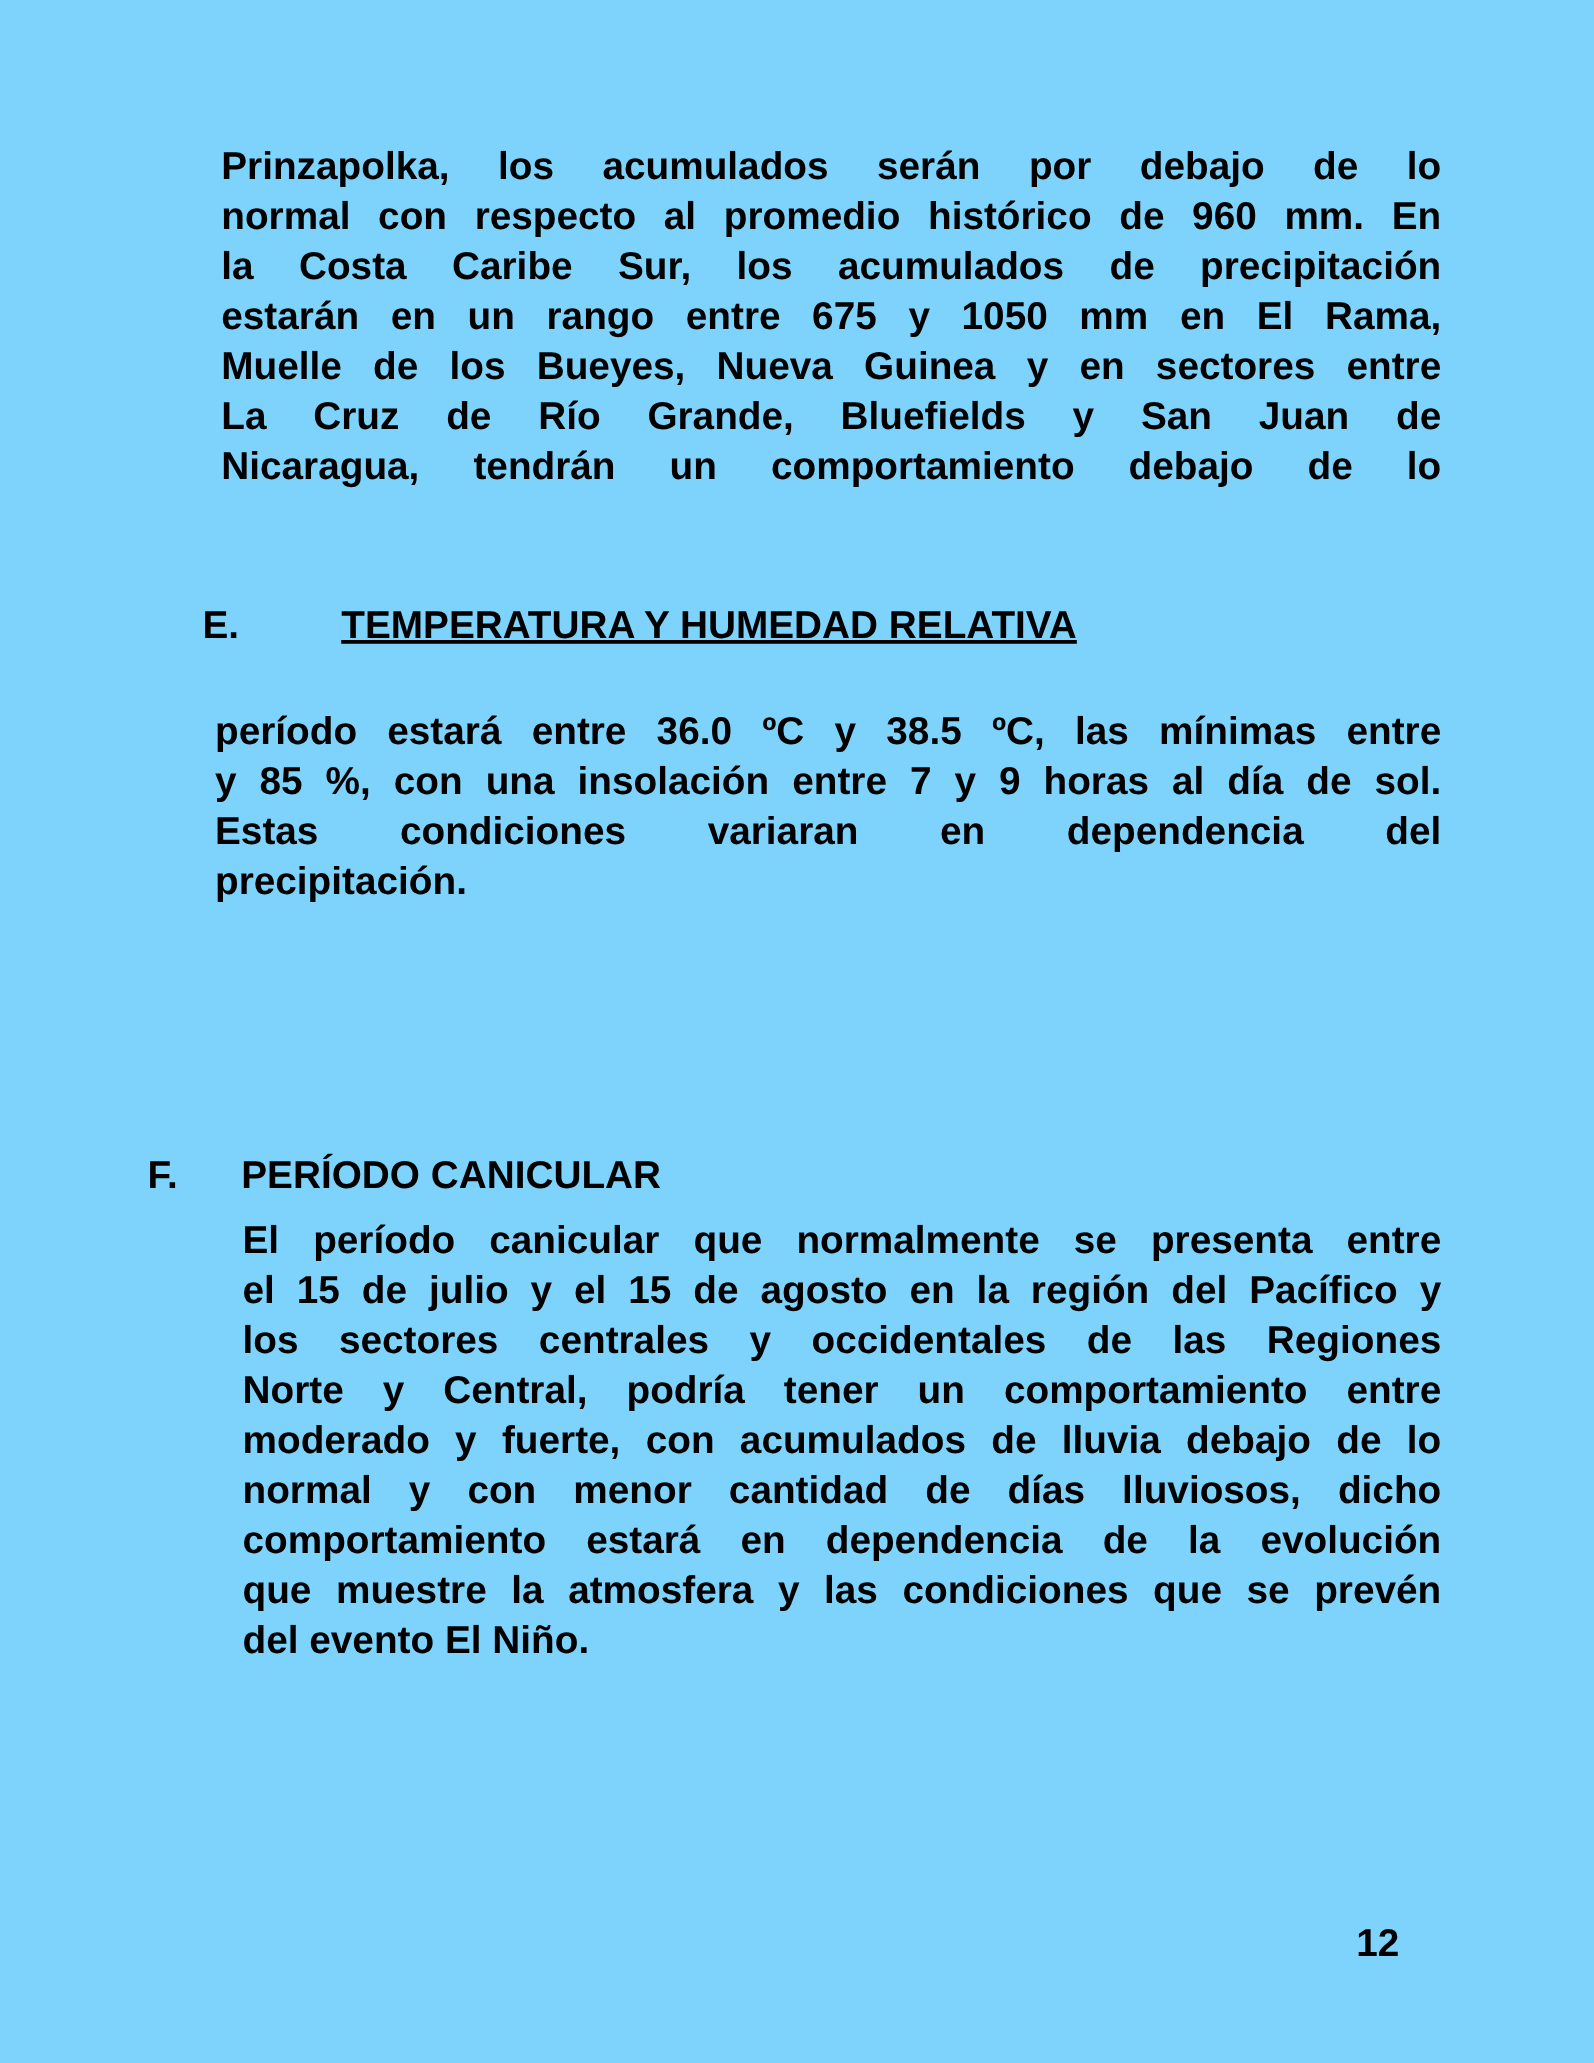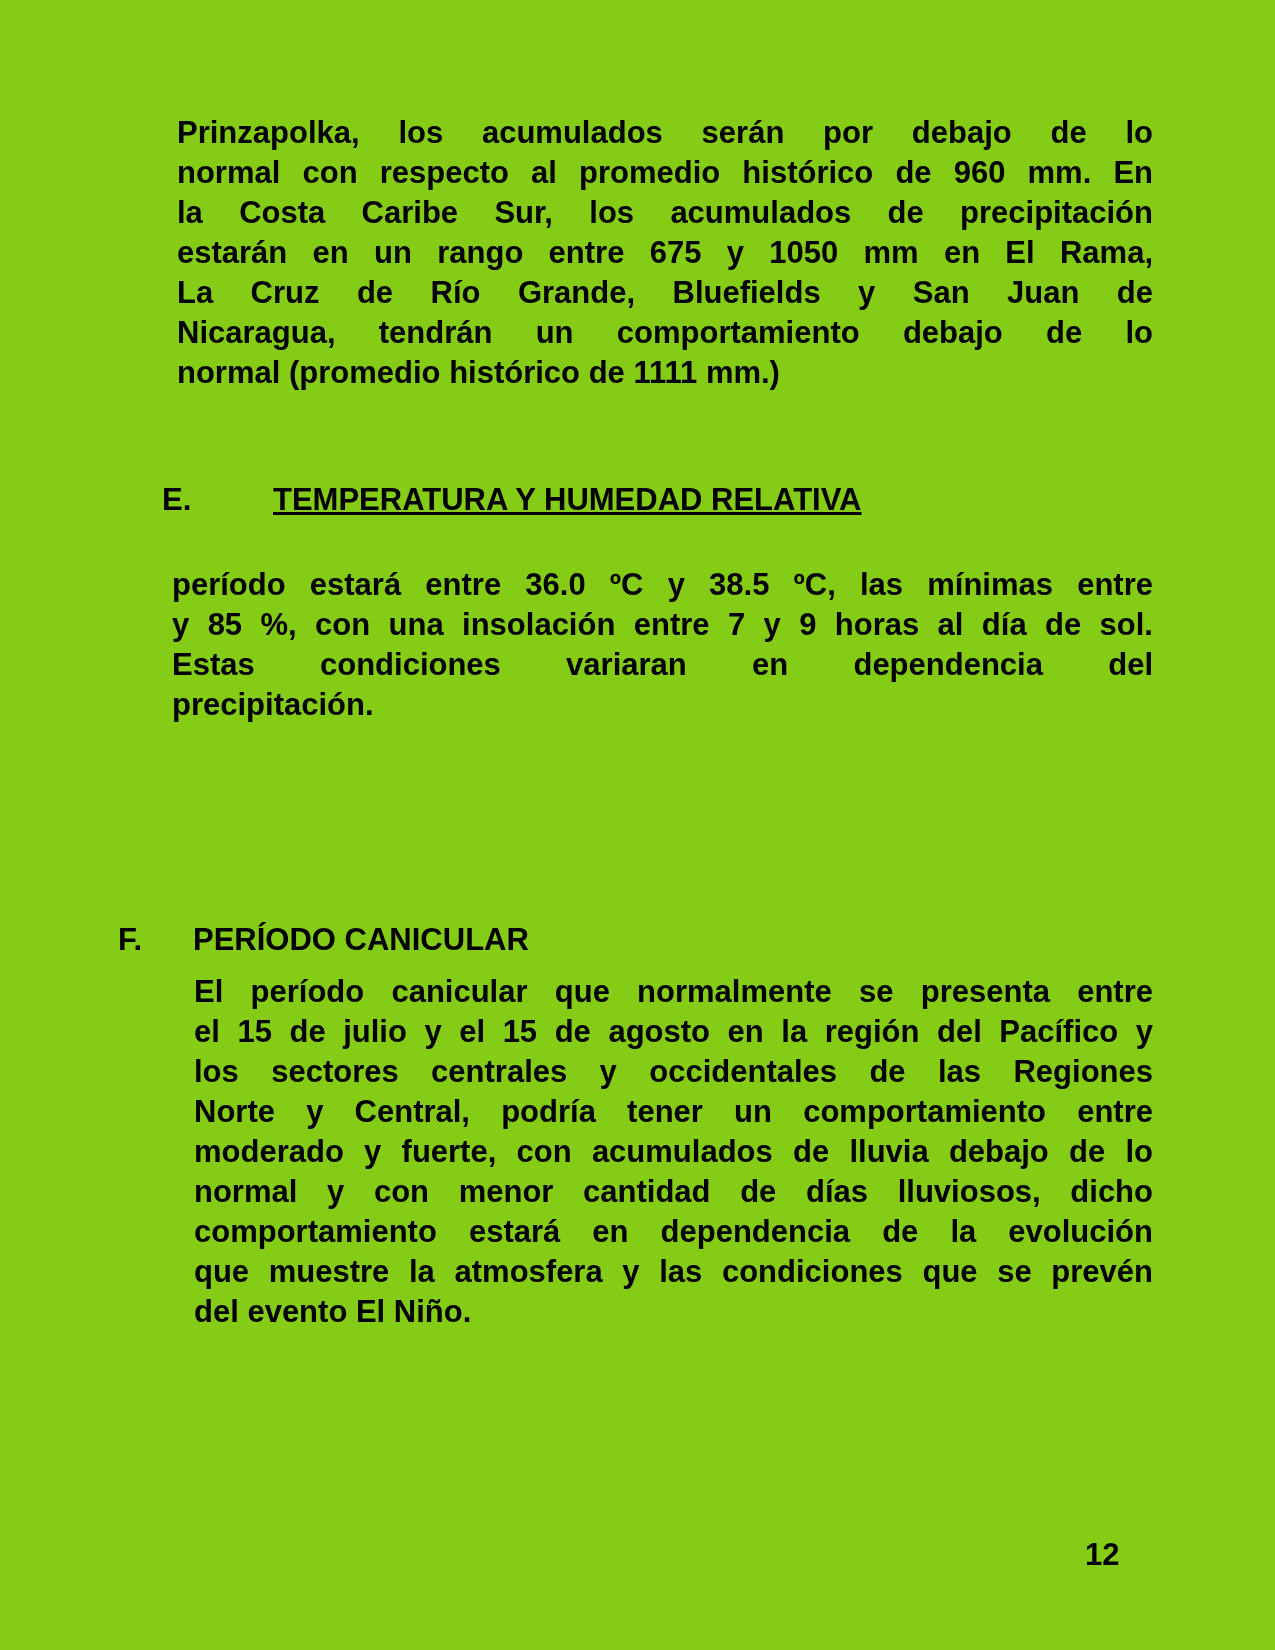--- a/index.html
+++ b/index.html
@@ -1,21 +1,21 @@
 <!DOCTYPE html>
 <html><head>
 <meta charset="utf-8">
 <style>
   * { margin: 0; padding: 0; box-sizing: border-box; }
   html, body { background: #ffffff; }
   .page {
     position: relative;
     width: 1275px;
     height: 1650px;
-    background: #84cc16;
+    background: #7dd3fc;
     color: #000000;
     font-family: "Liberation Sans", "DejaVu Sans", sans-serif;
     font-weight: 700;
     font-size: 31px;
     line-height: 40px;
     overflow: hidden;
   }
   .block { position: absolute; }
   .ln { text-align: justify; text-align-last: justify; }
   .ln.last { text-align-last: left; }
@@ -28,23 +28,23 @@
 </head>
 <body>
 
 <div class="page">
 
   <div class="block" style="left:177px; top:113px; width:976px;">
     <div class="ln">Prinzapolka, los acumulados serán por debajo de lo</div>
     <div class="ln">normal con respecto al promedio histórico de 960 mm. En</div>
     <div class="ln">la Costa Caribe Sur, los acumulados de precipitación</div>
     <div class="ln">estarán en un rango entre 675 y 1050 mm en El Rama,</div>
+    <div class="ln">Muelle de los Bueyes, Nueva Guinea y en sectores entre</div>
     <div class="ln">La Cruz de Río Grande, Bluefields y San Juan de</div>
     <div class="ln">Nicaragua, tendrán un comportamiento debajo de lo</div>
-    <div class="ln last">normal (promedio histórico de 1111 mm.)</div>
   </div>
 
   <div class="heading" style="left:162px; top:480px;text-decoration:underline;">
     <span class="h-label tab-e">E.</span><span>TEMPERATURA Y HUMEDAD RELATIVA</span>
   </div>
 
   <div class="block" style="left:172px; top:565px; width:981px;">
     <div class="ln">período estará entre 36.0 ºC y  38.5 ºC, las mínimas entre</div>
     <div class="ln">y 85 %, con una insolación entre 7 y 9 horas al día de sol.</div>
     <div class="ln">Estas condiciones variaran en dependencia del</div>

